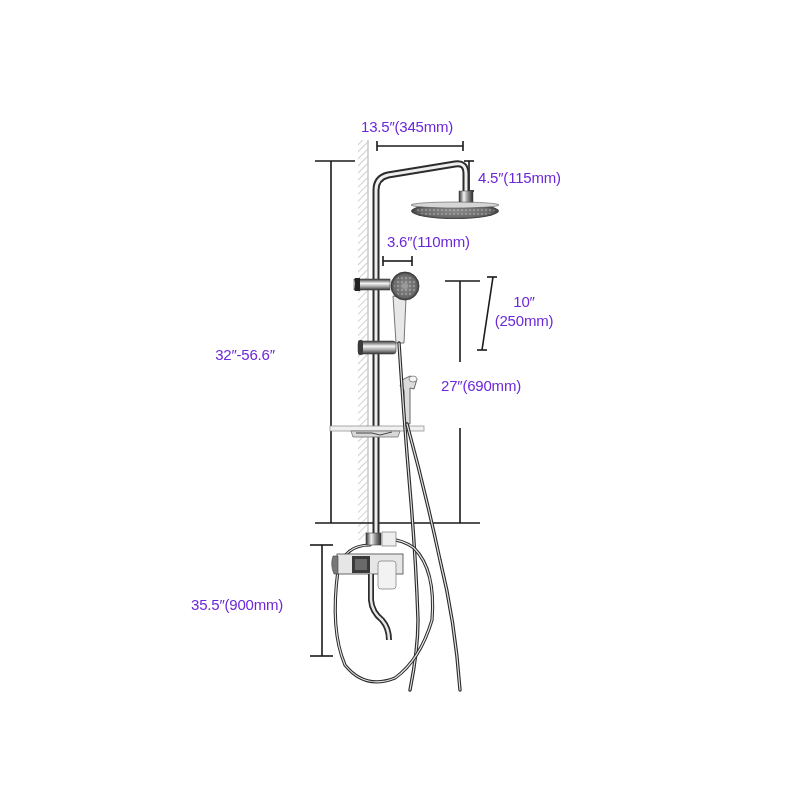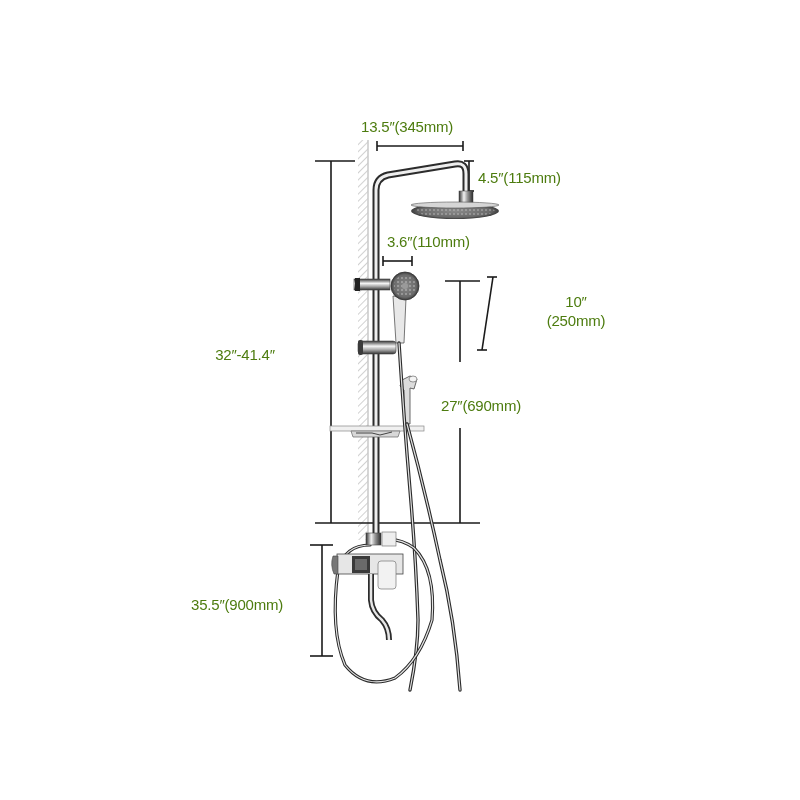--- a/index.html
+++ b/index.html
@@ -1,19 +1,19 @@
 <!DOCTYPE html>
 <html><head>
   <meta charset="utf-8">
   <style>
     html, body { margin: 0; padding: 0; background: #ffffff; }
     body { width: 800px; height: 800px; position: relative; overflow: hidden;
            font-family: "Liberation Sans", "DejaVu Sans", sans-serif; }
     .canvas { position: absolute; left: 0; top: 0; width: 800px; height: 800px; }
-    .label { position: absolute; color: #4d7c0f; font-size: 15px; line-height: 19px;
+    .label { position: absolute; color: #6d28d9; font-size: 15px; line-height: 19px;
              white-space: nowrap; letter-spacing: -0.2px; }
     .label.center { text-align: center; }
   </style>
 </head>
 <body>
 
 <svg class="canvas" viewBox="0 0 800 800" width="800" height="800" xmlns="http://www.w3.org/2000/svg">
   <defs>
     <pattern id="hatch" width="5" height="5" patternUnits="userSpaceOnUse" patternTransform="rotate(45)">
       <line x1="0" y1="0" x2="0" y2="5" stroke="#bdbdbd" stroke-width="1.4"></line>
@@ -139,23 +139,23 @@
   <g>
     <path d="M 371 574 L 371 600 Q 372 612 382 620 Q 389 628 389 640" fill="none" stroke="#2c2c2c" stroke-width="6" stroke-linecap="butt"></path>
     <path d="M 371 574 L 371 600 Q 372 612 382 620 Q 389 628 389 640" fill="none" stroke="#e6e6e6" stroke-width="2.5" stroke-linecap="butt"></path>
   </g>
 </svg>
 
 <div class="label" style="left:361px; top:117px;">13.5″(345mm)</div>
 <div class="label" style="left:478px; top:168px;">4.5″(115mm)</div>
 <div class="label" style="left:387px; top:232px;">3.6″(110mm)</div>
 
-<div class="label center" style="left:536px; top:292px; width:80px;">
+<div class="label center" style="left:484px; top:292px; width:80px;">
   <div>10″</div>
   <div>(250mm)</div>
 </div>
 
 <div class="label center" style="left:160px; top:345px; width:170px;">
-  <div>32″-41.4″</div>
+  <div>32″-56.6″</div>
 </div>
 
-<div class="label" style="left:441px; top:396px;">27″(690mm)</div>
+<div class="label" style="left:441px; top:376px;">27″(690mm)</div>
 <div class="label" style="left:191px; top:595px;">35.5″(900mm)</div>
 
 </body></html>

